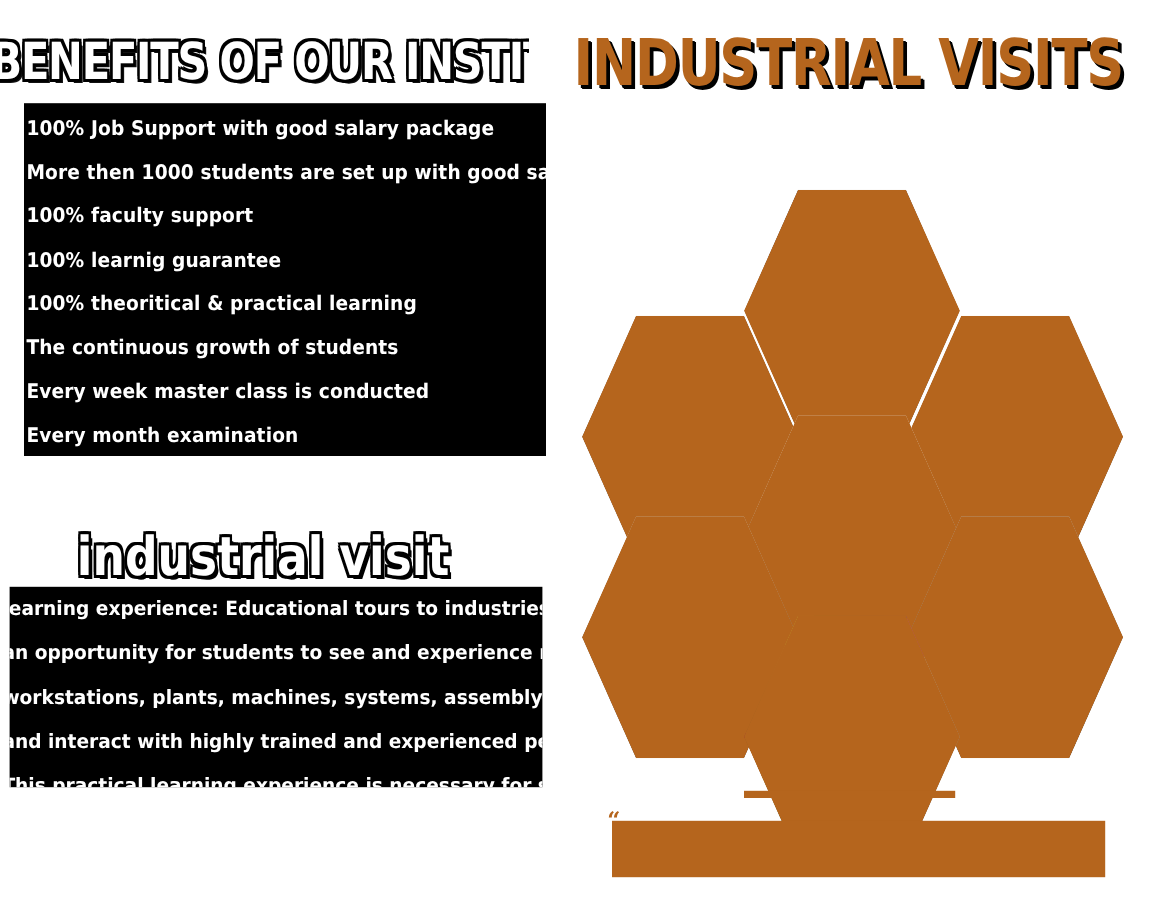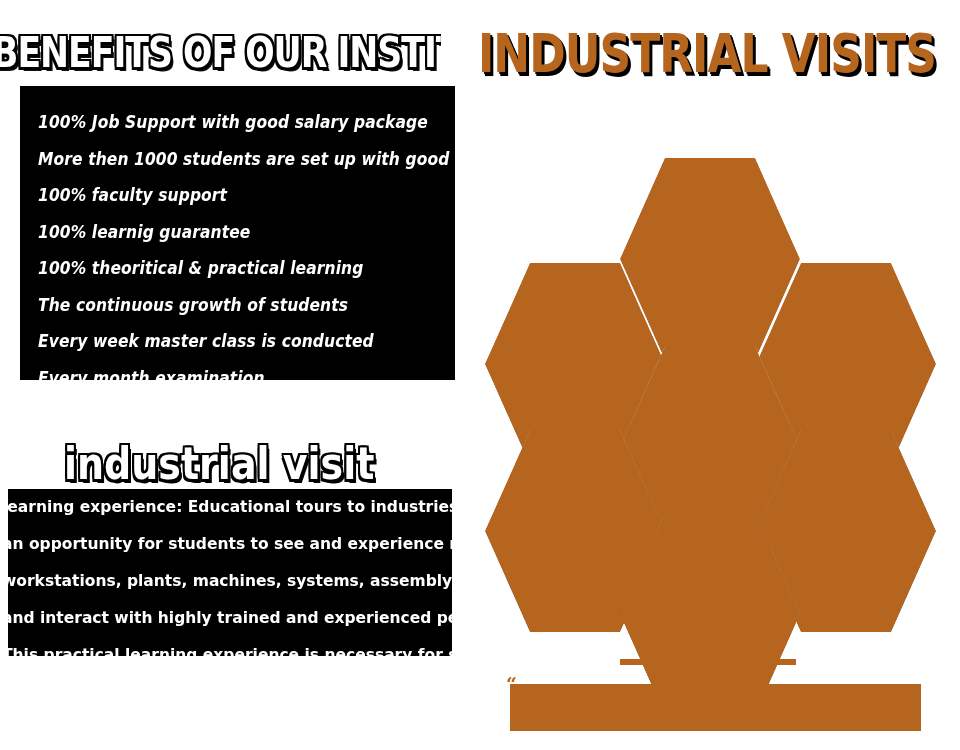--- a/index.html
+++ b/index.html
@@ -32,22 +32,22 @@
       3px 3px 0 #111;
     overflow:hidden;
   }
 
   .benefits-box{
     position:absolute;left:20px;top:86px;width:435px;height:294px;
     background:#000000;
     overflow:hidden;
   }
   .benefits-list{
-    list-style:none;margin:16px;padding:0;
-    position:absolute;left:2px;top:3px;width:470px;font-style:italic;
+    list-style:none;margin:0;padding:0;
+    position:absolute;left:2px;top:3px;width:470px;
   }
   .benefits-list li{
     color:#ffffff;
     font-family:"DejaVu Sans", sans-serif;
     font-weight:bold;
     font-size:15.5px;
     line-height:36.5px;
     white-space:nowrap;
     transform:scaleY(1.08);
     transform-origin:left center;

